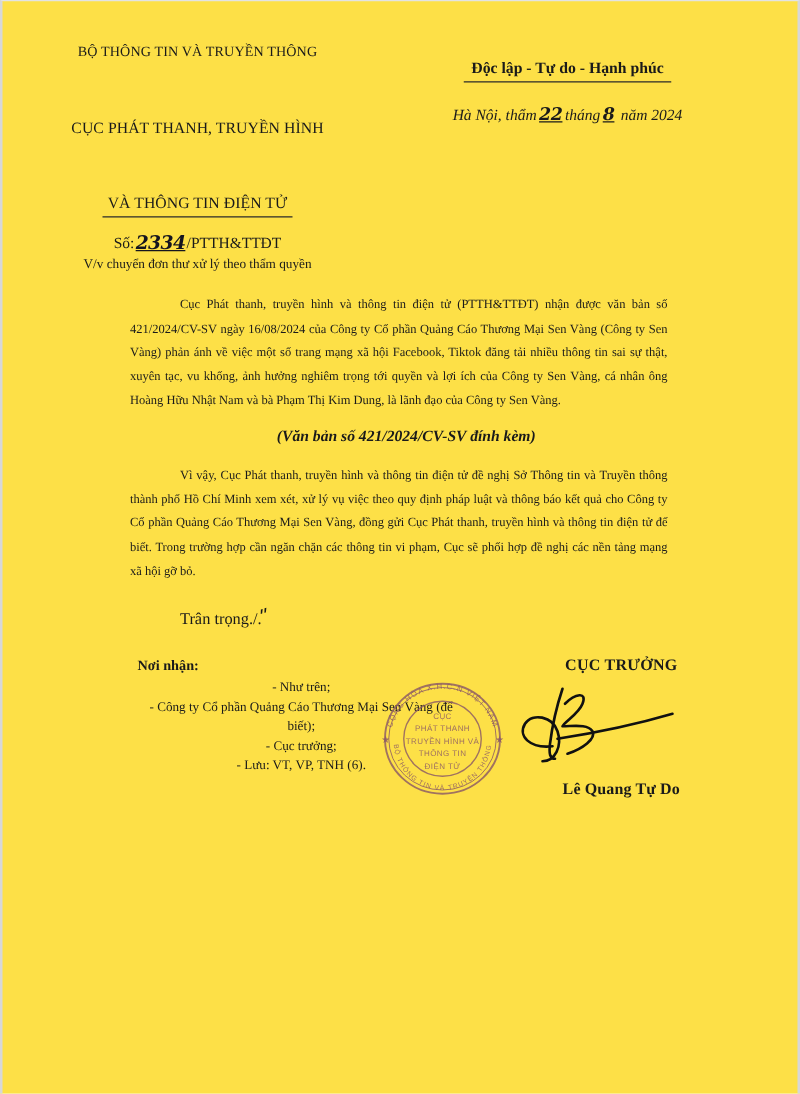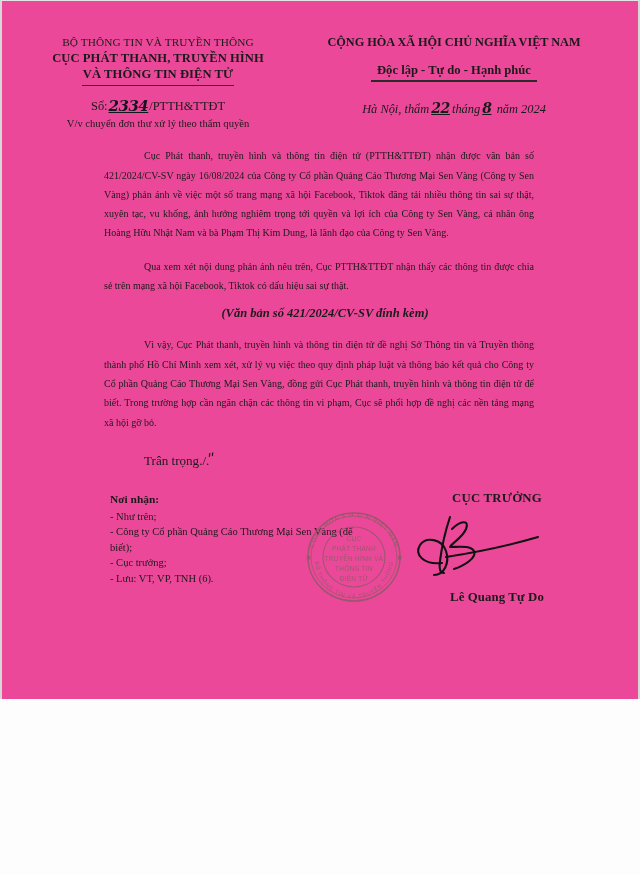--- a/index.html
+++ b/index.html
@@ -9,22 +9,22 @@
     background: #fdfdfd;
   }
   body {
     font-family: "Liberation Serif", "DejaVu Serif", serif;
     color: #1a1a1a;
   }
 
   .page {
     position: relative;
     width: 640px;
-    height: 699px;
-    background: #ec4899;
+    height: 875px;
+    background: #fde047;
     border-left: 2px solid #d7d7d7;
     border-right: 2px solid #d7d7d7;
     border-top: 1px solid #e3e3e3;
     overflow: hidden;
   }
 
   
   .header {
     display: flex;
     padding: 34px 26px 0 22px;
@@ -38,23 +38,24 @@
     text-align: center;
     padding-left: 4px;
   }
   .ministry {
     font-size: 11.3px;
     letter-spacing: .1px;
     line-height: 1.32;
   }
   .dept {
     font-size: 12.6px;
-    font-weight: bold;
+    font-weight: normal;
     line-height: 1.3;
     letter-spacing: .05px;
+    margin-top: 44px;
   }
   .rule-left {
     width: 152px;
     height: 1.4px;
     background: #2a2a2a;
     margin: 2px auto 0;
   }
   .sohieu {
     font-size: 12.4px;
     margin-top: 11px;
@@ -161,21 +162,21 @@
   .recipients {
     width: 262px;
     font-size: 10.5px;
     line-height: 1.48;
   }
   .recipients .title {
     font-weight: bold;
     font-size: 11.4px;
     margin-bottom: 1px;
   }
-  .recipients ul { list-style: none; margin: 0; padding: 0; }
+  .recipients ul { list-style: none; margin: 0; padding: 0; text-align: center; }
   .recipients li { white-space: normal; }
 
   .signblock {
     flex: 1;
     position: relative;
     text-align: center;
     padding-left: 10px;
   }
   .sign-title {
     font-size: 12.8px;
@@ -223,34 +224,32 @@
       <div class="dept">CỤC PHÁT THANH, TRUYỀN HÌNH</div>
       <div class="dept">VÀ THÔNG TIN ĐIỆN TỬ</div>
       <div class="rule-left"></div>
 
       <div class="sohieu"><span>Số:</span><span class="hand">2334</span><span>/PTTH&amp;TTĐT</span></div>
 
       <div class="vv">V/v chuyển đơn thư xử lý theo thẩm quyền</div>
     </div>
 
     <div class="hdr-right">
-      <div class="country">CỘNG HÒA XÃ HỘI CHỦ NGHĨA VIỆT NAM</div>
       <div class="motto">Độc lập - Tự do - Hạnh phúc</div>
       <div class="rule-right"></div>
 
       <div class="dateline"><span>Hà Nội, thẩm</span><span class="hand-sm">22</span><span>tháng</span><span class="hand-sm">8</span>&nbsp;<span>năm 2024</span></div>
     </div>
   </div>
 
   <div class="body-wrap">
 
 
     <p class="para">Cục Phát thanh, truyền hình và thông tin điện tử (PTTH&amp;TTĐT) nhận được văn bản số 421/2024/CV-SV ngày 16/08/2024 của Công ty Cổ phần Quảng Cáo Thương Mại Sen Vàng (Công ty Sen Vàng) phản ánh về việc một số trang mạng xã hội Facebook, Tiktok đăng tải nhiều thông tin sai sự thật, xuyên tạc, vu khống, ảnh hưởng nghiêm trọng tới quyền và lợi ích của Công ty Sen Vàng, cá nhân ông Hoàng Hữu Nhật Nam và bà Phạm Thị Kim Dung, là lãnh đạo của Công ty Sen Vàng.</p>
 
-    <p class="para tight">Qua xem xét nội dung phản ánh nêu trên, Cục PTTH&amp;TTĐT nhận thấy các thông tin được chia sẻ trên mạng xã hội Facebook, Tiktok có dấu hiệu sai sự thật.</p>
 
     <div class="attach">(Văn bản số 421/2024/CV-SV đính kèm)</div>
 
     <p class="para tight">Vì vậy, Cục Phát thanh, truyền hình và thông tin điện tử đề nghị Sở Thông tin và Truyền thông thành phố Hồ Chí Minh xem xét, xử lý vụ việc theo quy định pháp luật và thông báo kết quả cho Công ty Cổ phần Quảng Cáo Thương Mại Sen Vàng, đồng gửi Cục Phát thanh, truyền hình và thông tin điện tử để biết. Trong trường hợp cần ngăn chặn các thông tin vi phạm, Cục sẽ phối hợp đề nghị các nền tảng mạng xã hội gỡ bỏ.</p>
 
     <div class="closing"><span>Trân trọng./.</span><span class="flourish">ʺ</span></div>
   </div>
 
   <div class="footer">
 

